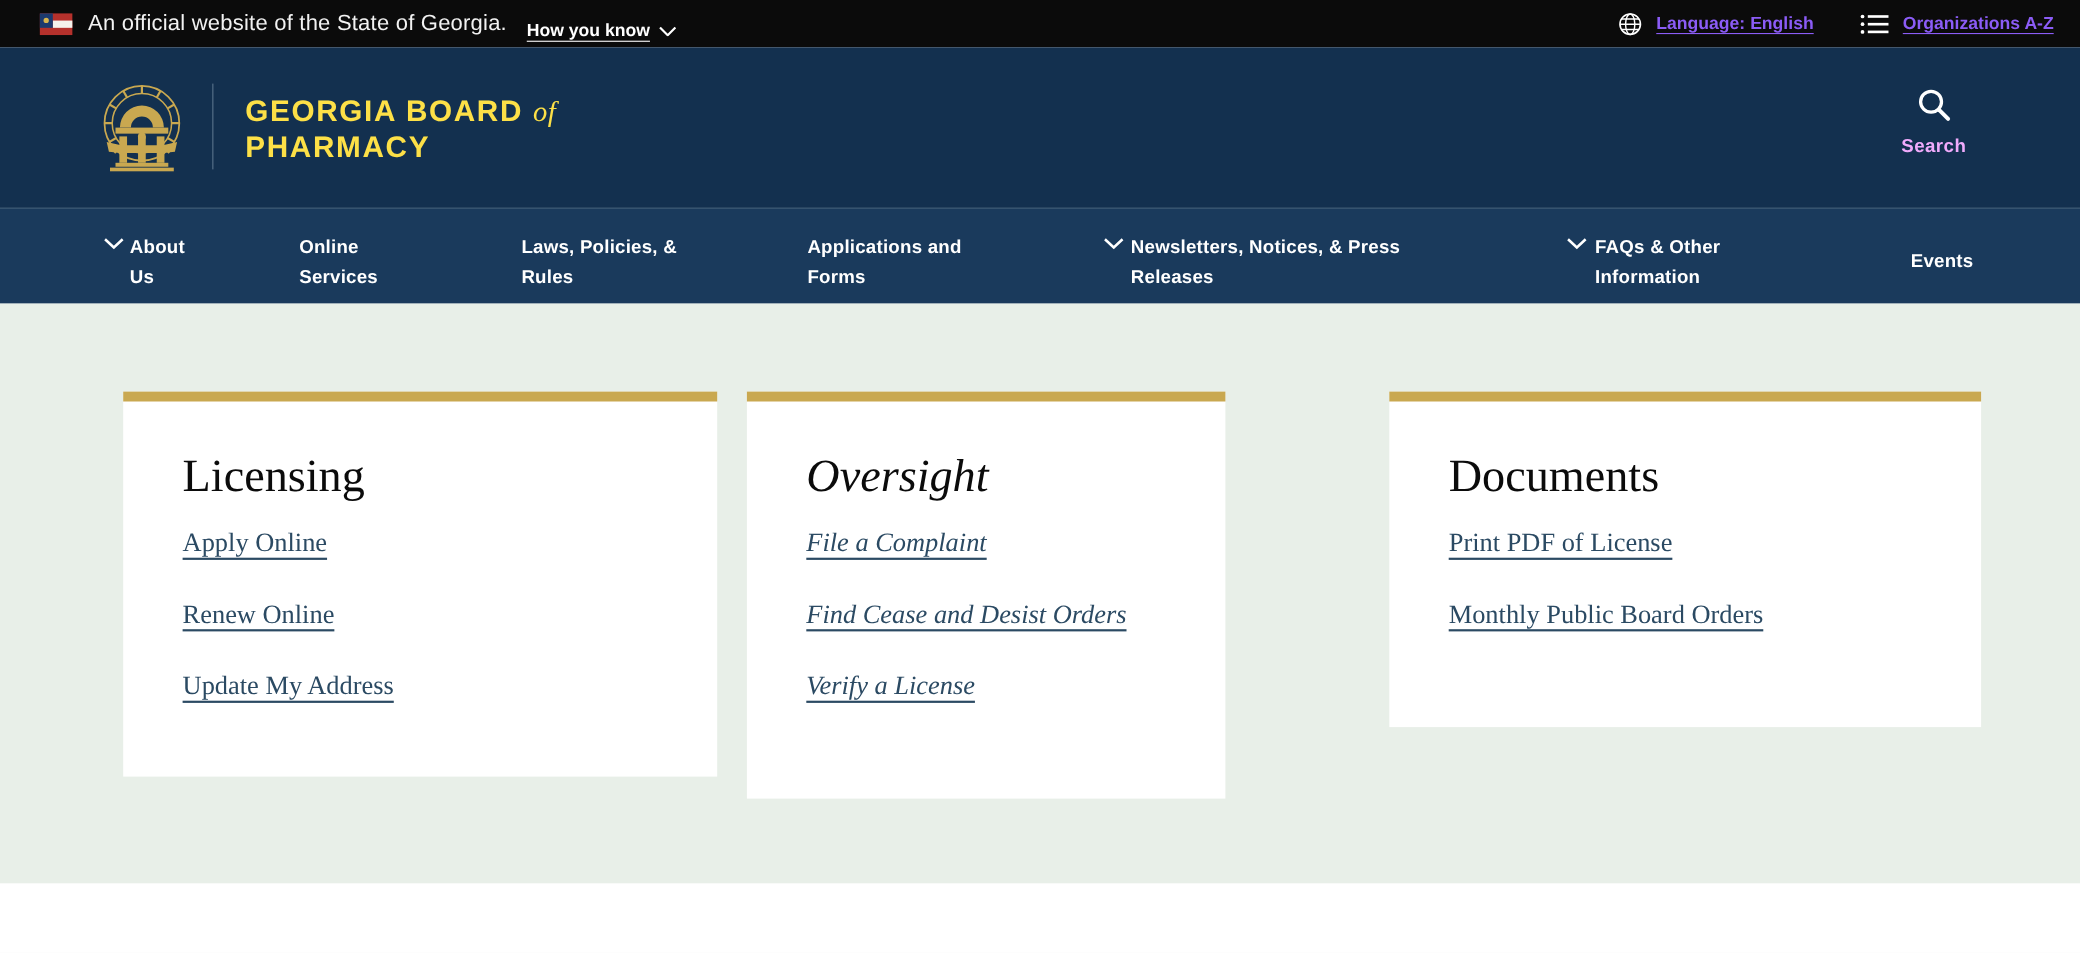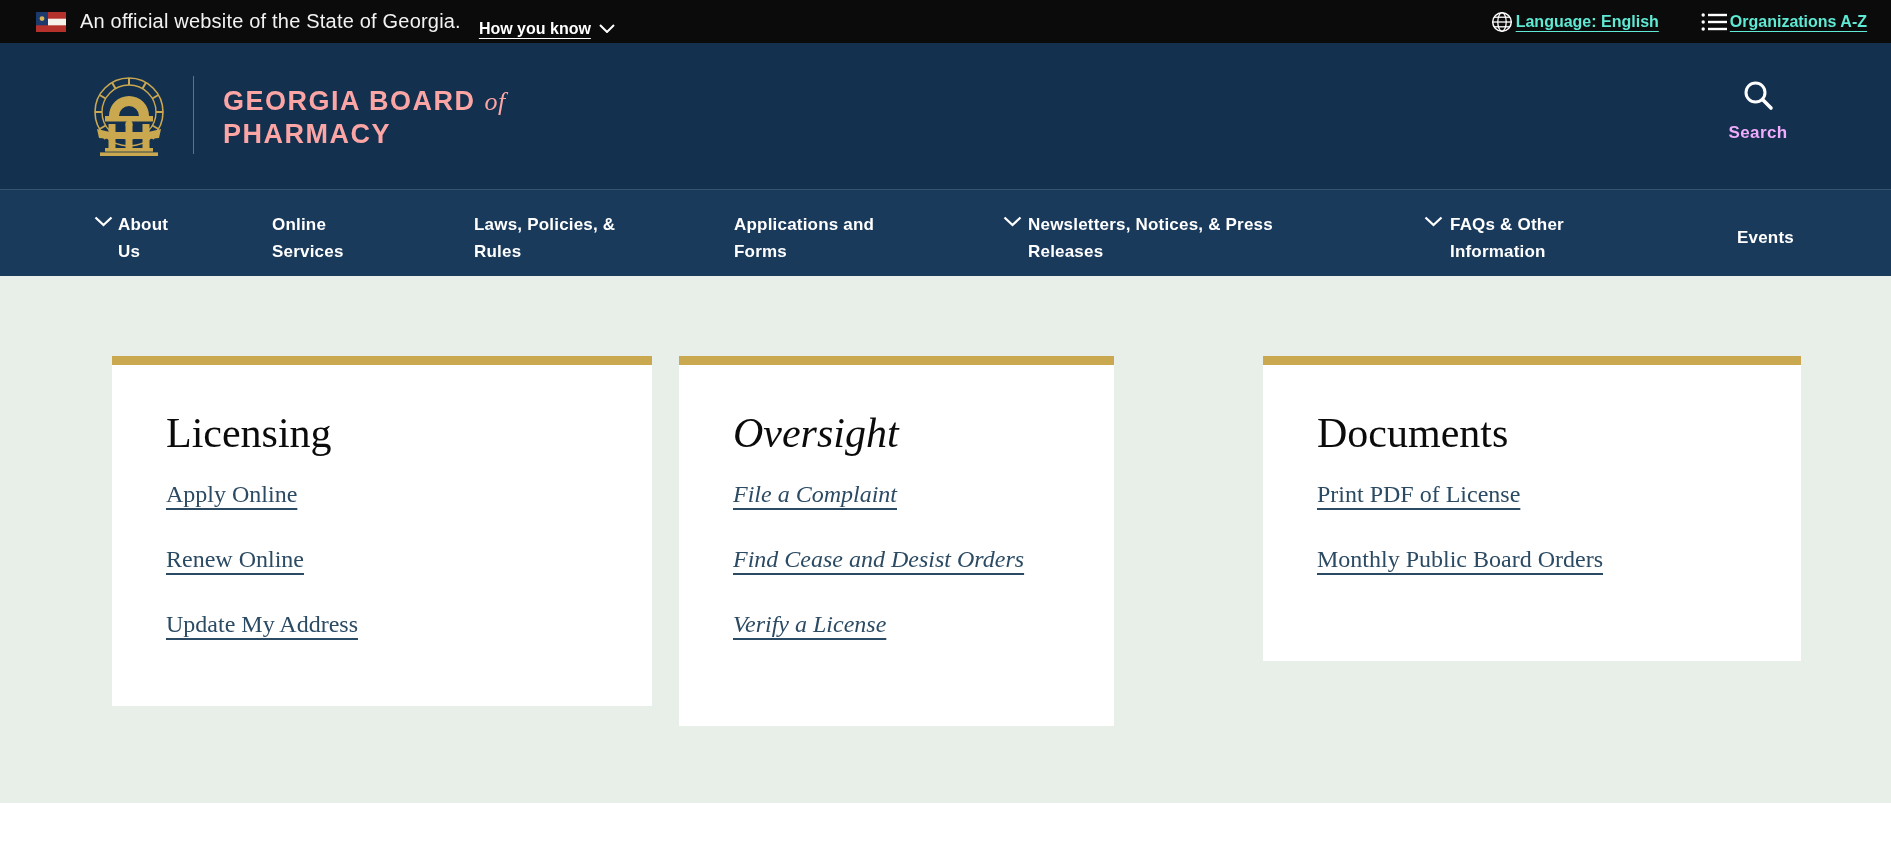--- a/index.html
+++ b/index.html
@@ -8,30 +8,30 @@
 
   
   .topbar { position:relative; width:1891px; height:43px; background:#0b0b0b;
             display:flex; align-items:center; padding:0 24px 0 36px; }
   .topbar .flag { width:30px; height:20px; flex:0 0 auto; }
   .topbar .official { color:#f2f2f2; font-size:20px; margin-left:14px; letter-spacing:.2px; }
   .topbar .howknow { color:#fff; font-size:16px; font-weight:700; margin-left:18px;
                      text-decoration:underline; text-underline-offset:4px; cursor:pointer;
                      display:flex; align-items:center; gap:8px; background:none; border:none;margin-top:14px; }
   .topbar .right { margin-left:auto; display:flex; align-items:center; }
-  .topbar a.util { color:#5eead4; font-size:16px; font-weight:700; text-decoration:underline;
-                   text-underline-offset:4px; margin-left:3px; cursor:pointer; }
+  .topbar a.util { color:#8b5cf6; font-size:16px; font-weight:700; text-decoration:underline;
+                   text-underline-offset:4px; margin-left:13px; cursor:pointer; }
   .topbar .util-icon { display:flex; align-items:center; }
   .topbar .gap { width:42px; }
 
   
   .site-header { position:relative; width:1891px; height:146px; background:#13304f; }
   .logo { position:absolute; left:92px; top:31px; }
   .logo-divider { position:absolute; left:193px; top:33px; width:1px; height:78px; background:#5a748c; }
-  .agency { position:absolute; left:223px; top:42px; color:#fca5a5; }
+  .agency { position:absolute; left:223px; top:42px; color:#fde047; }
   .agency .line { font-size:27px; font-weight:700; letter-spacing:1.5px; line-height:32px; }
   .agency .of { font-family:"Liberation Serif", serif; font-style:italic; font-weight:400;
                 font-size:26px; letter-spacing:.5px; }
   .search-block { position:absolute; right:88px; top:36px; width:90px; display:flex;
                   flex-direction:column; align-items:center; cursor:pointer; background:none; border:none; }
   .search-block .search-label { color:#f0abfc; font-size:17px; font-weight:700; letter-spacing:.4px; margin-top:12px; }
 
   
   .primary-nav { position:relative; width:1891px; height:87px; background:#1a3a5c;
                  border-top:1px solid #35536f; }

